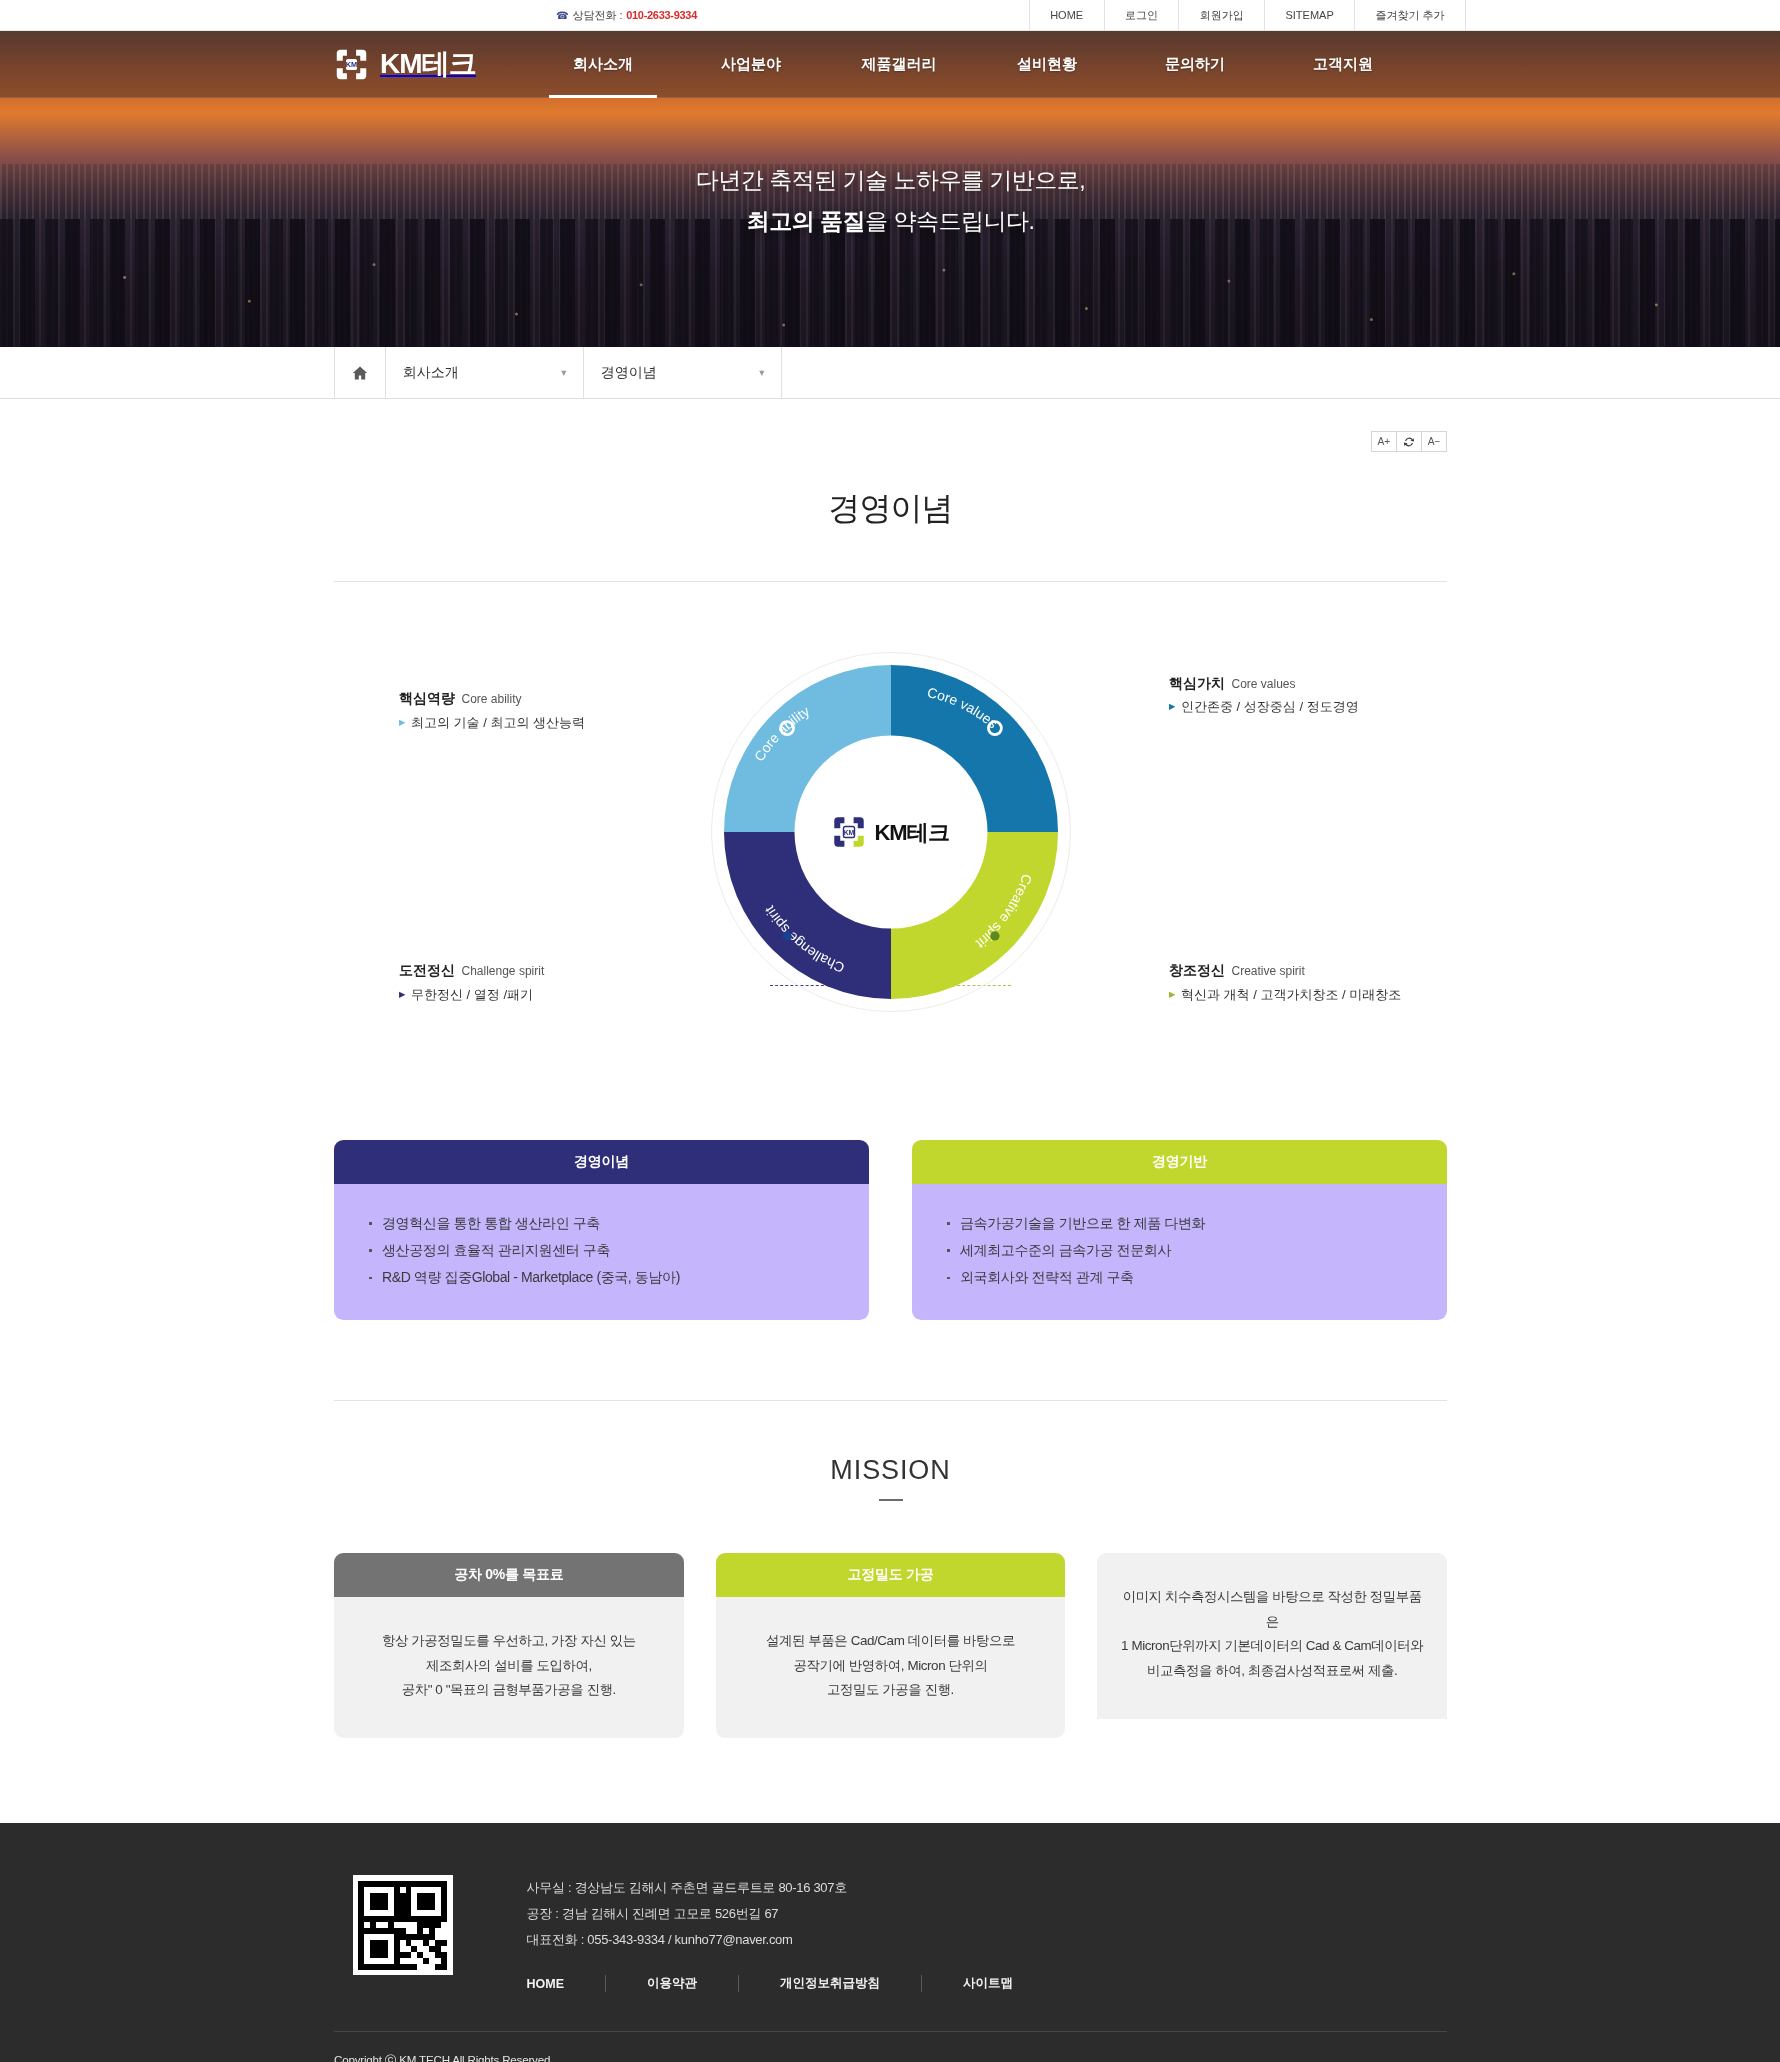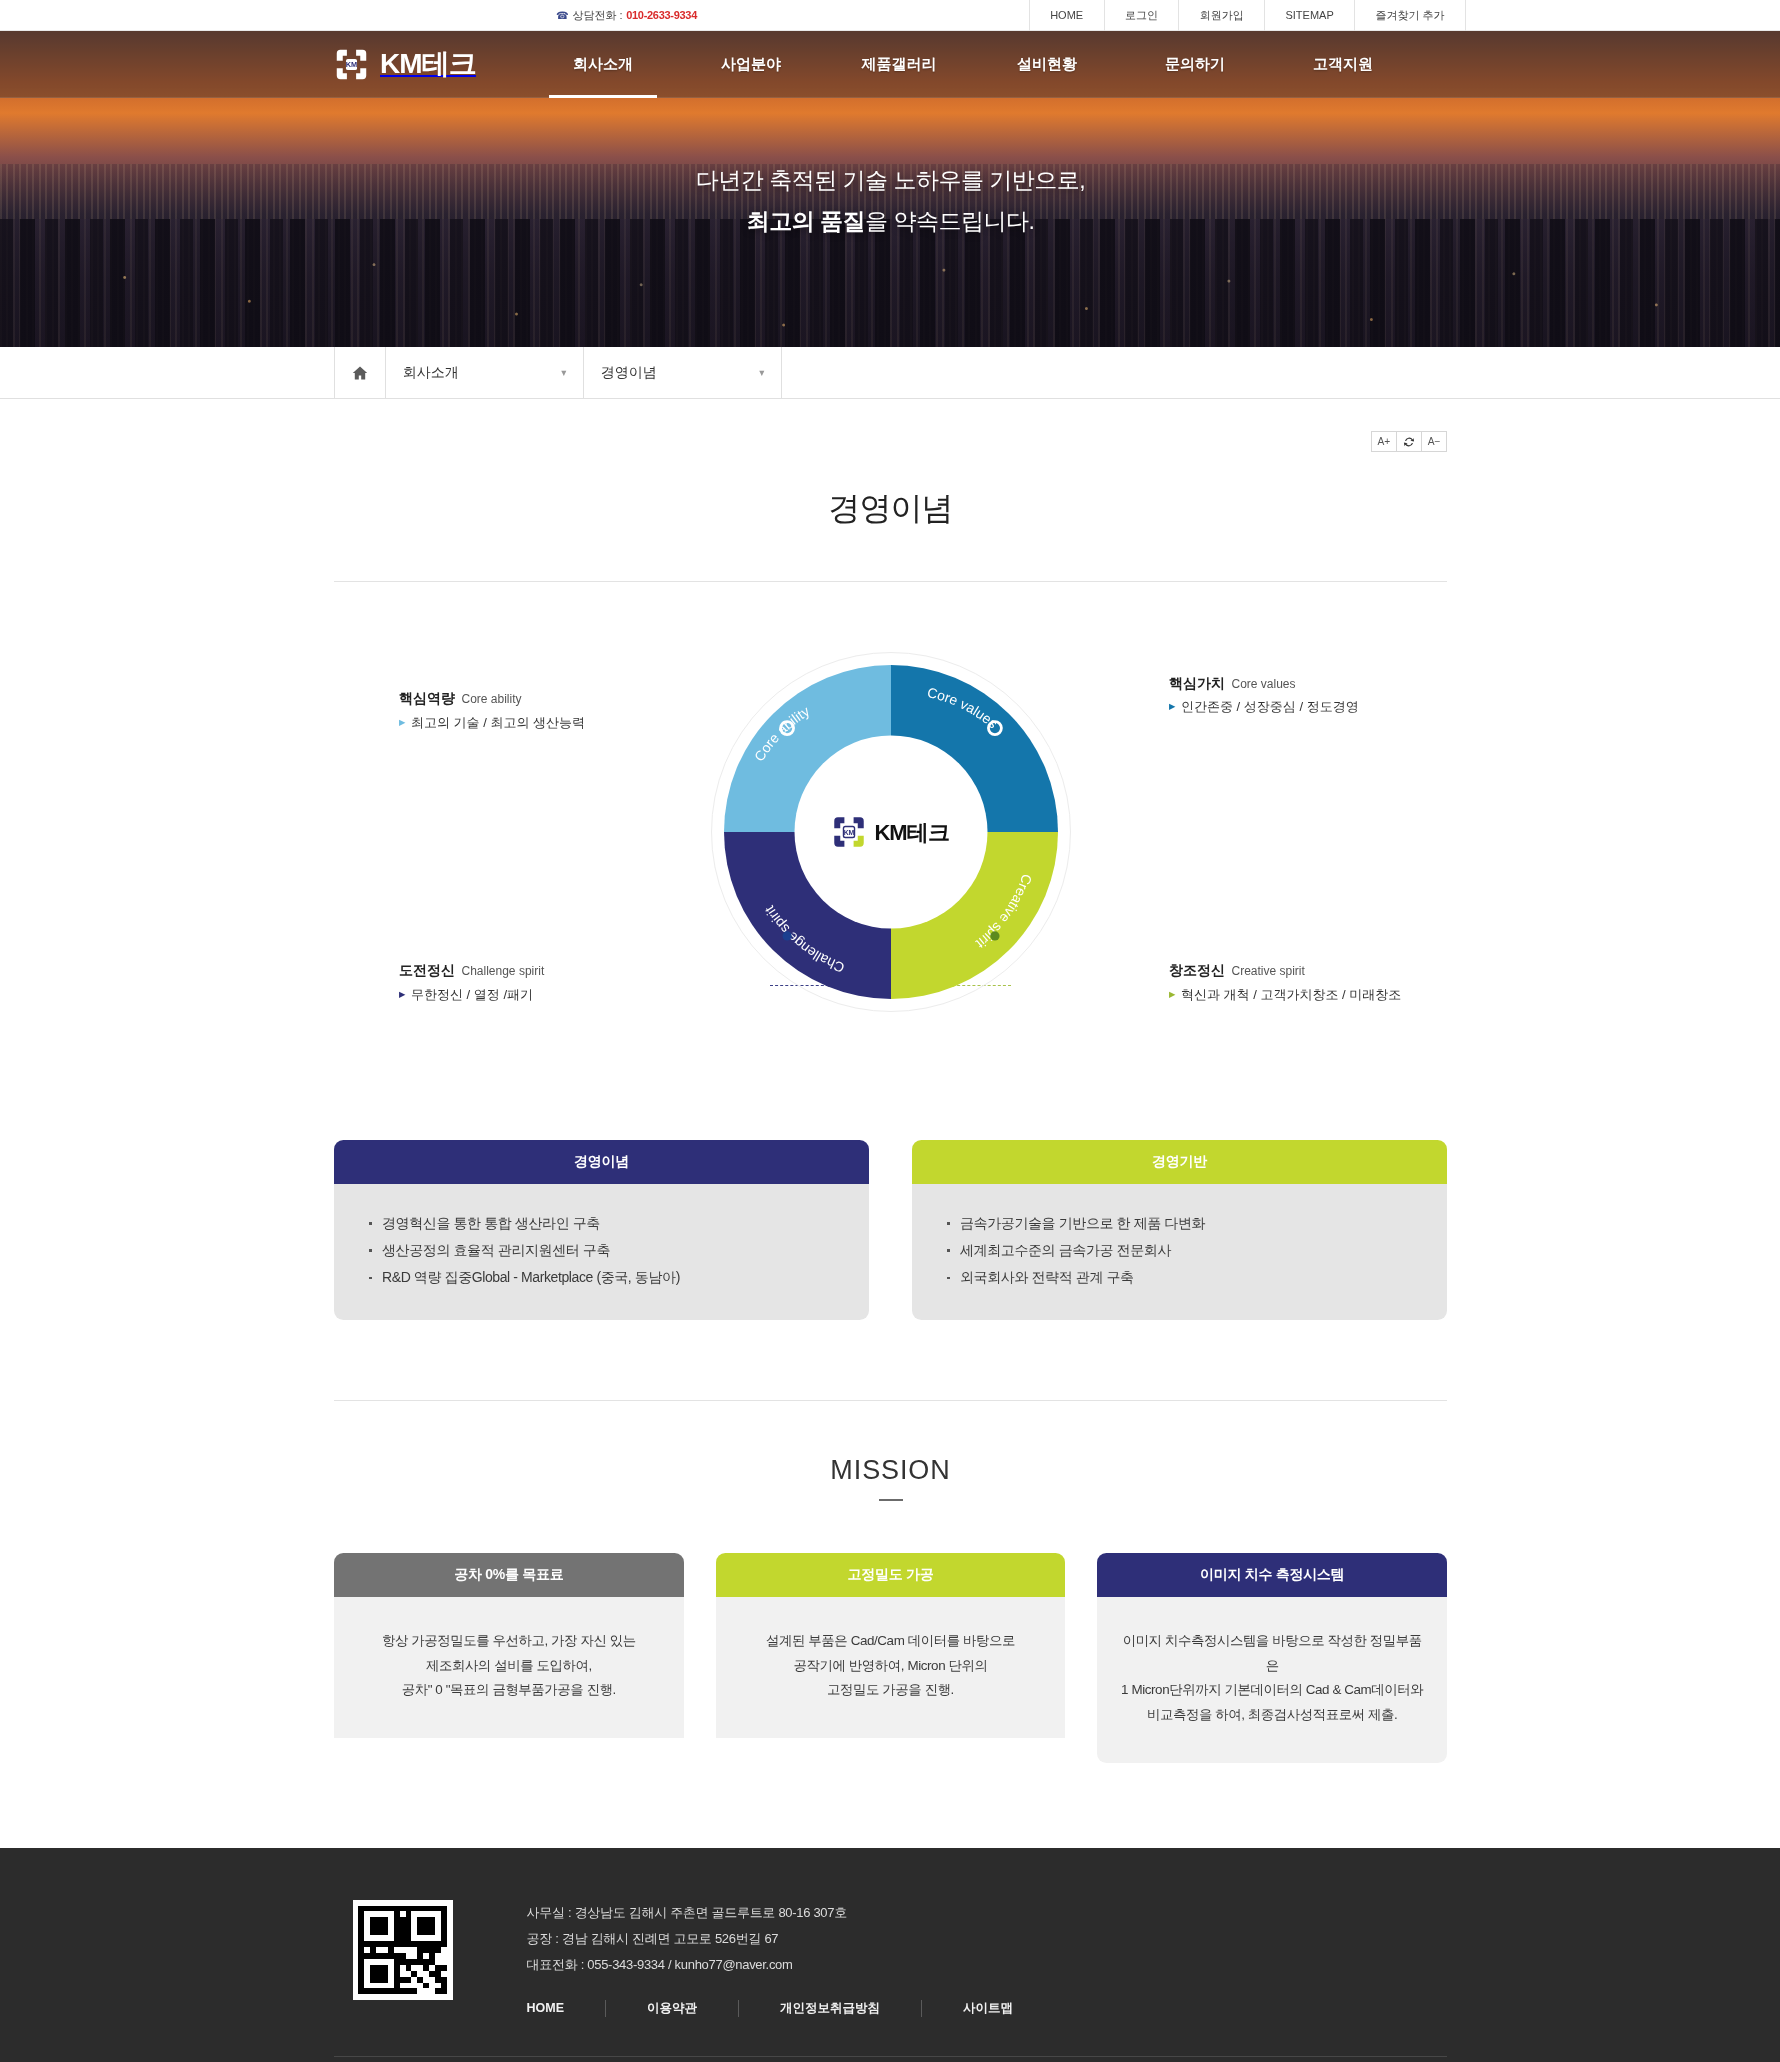--- a/index.html
+++ b/index.html
@@ -192,21 +192,21 @@
   .lead-g{ border-top-color:#a9c24a; }
   .lead-d{ border-top-color:#3b3f87; }
 
   
   .panels{ display:flex; gap:43px; margin-top:104px; }
   .panel{ flex:1; border-radius:9.3px; overflow:hidden; }
   .panel-head{
     height:44px; display:flex; align-items:center; justify-content:center;
     color:#fff; font-size:14px; font-weight:bold; letter-spacing:-0.3px;
   }
-  .panel-body{ background:#e5e5e5; padding:26px 33px 28px; min-height:96px; }
+  .panel-body{ background:#c4b5fd; padding:26px 33px 28px; min-height:96px; }
   .panel-body li{
     list-style:none; font-size:14px; color:#3a3a3a; letter-spacing:-0.4px;
     padding:4.6px 0 4.6px 15px; position:relative;
   }
   .panel-body li::before{
     content:""; position:absolute; left:1.9px; top:12px;
     width:2.8px; height:2.8px; background:#555;
   }
 
   
@@ -465,21 +465,20 @@
     <div class="mcard">
       <div class="mcard-head" style="background:#c2d72e">고정밀도 가공</div>
       <div class="mcard-body">
         <div>설계된 부품은 Cad/Cam 데이터를 바탕으로</div>
         <div>공작기에 반영하여, Micron 단위의</div>
         <div>고정밀도 가공을 진행.</div>
       </div>
     </div>
 
     <div class="mcard">
-      <div class="mcard-head" style="background:#2e2f78">이미지 치수 측정시스템</div>
       <div class="mcard-body">
         <div>이미지 치수측정시스템을 바탕으로 작성한 정밀부품은</div>
         <div>1 Micron단위까지 기본데이터의 Cad &amp; Cam데이터와</div>
         <div>비교측정을 하여, 최종검사성적표로써 제출.</div>
       </div>
     </div>
   </section>
 </main>
 
 <footer class="footer">

